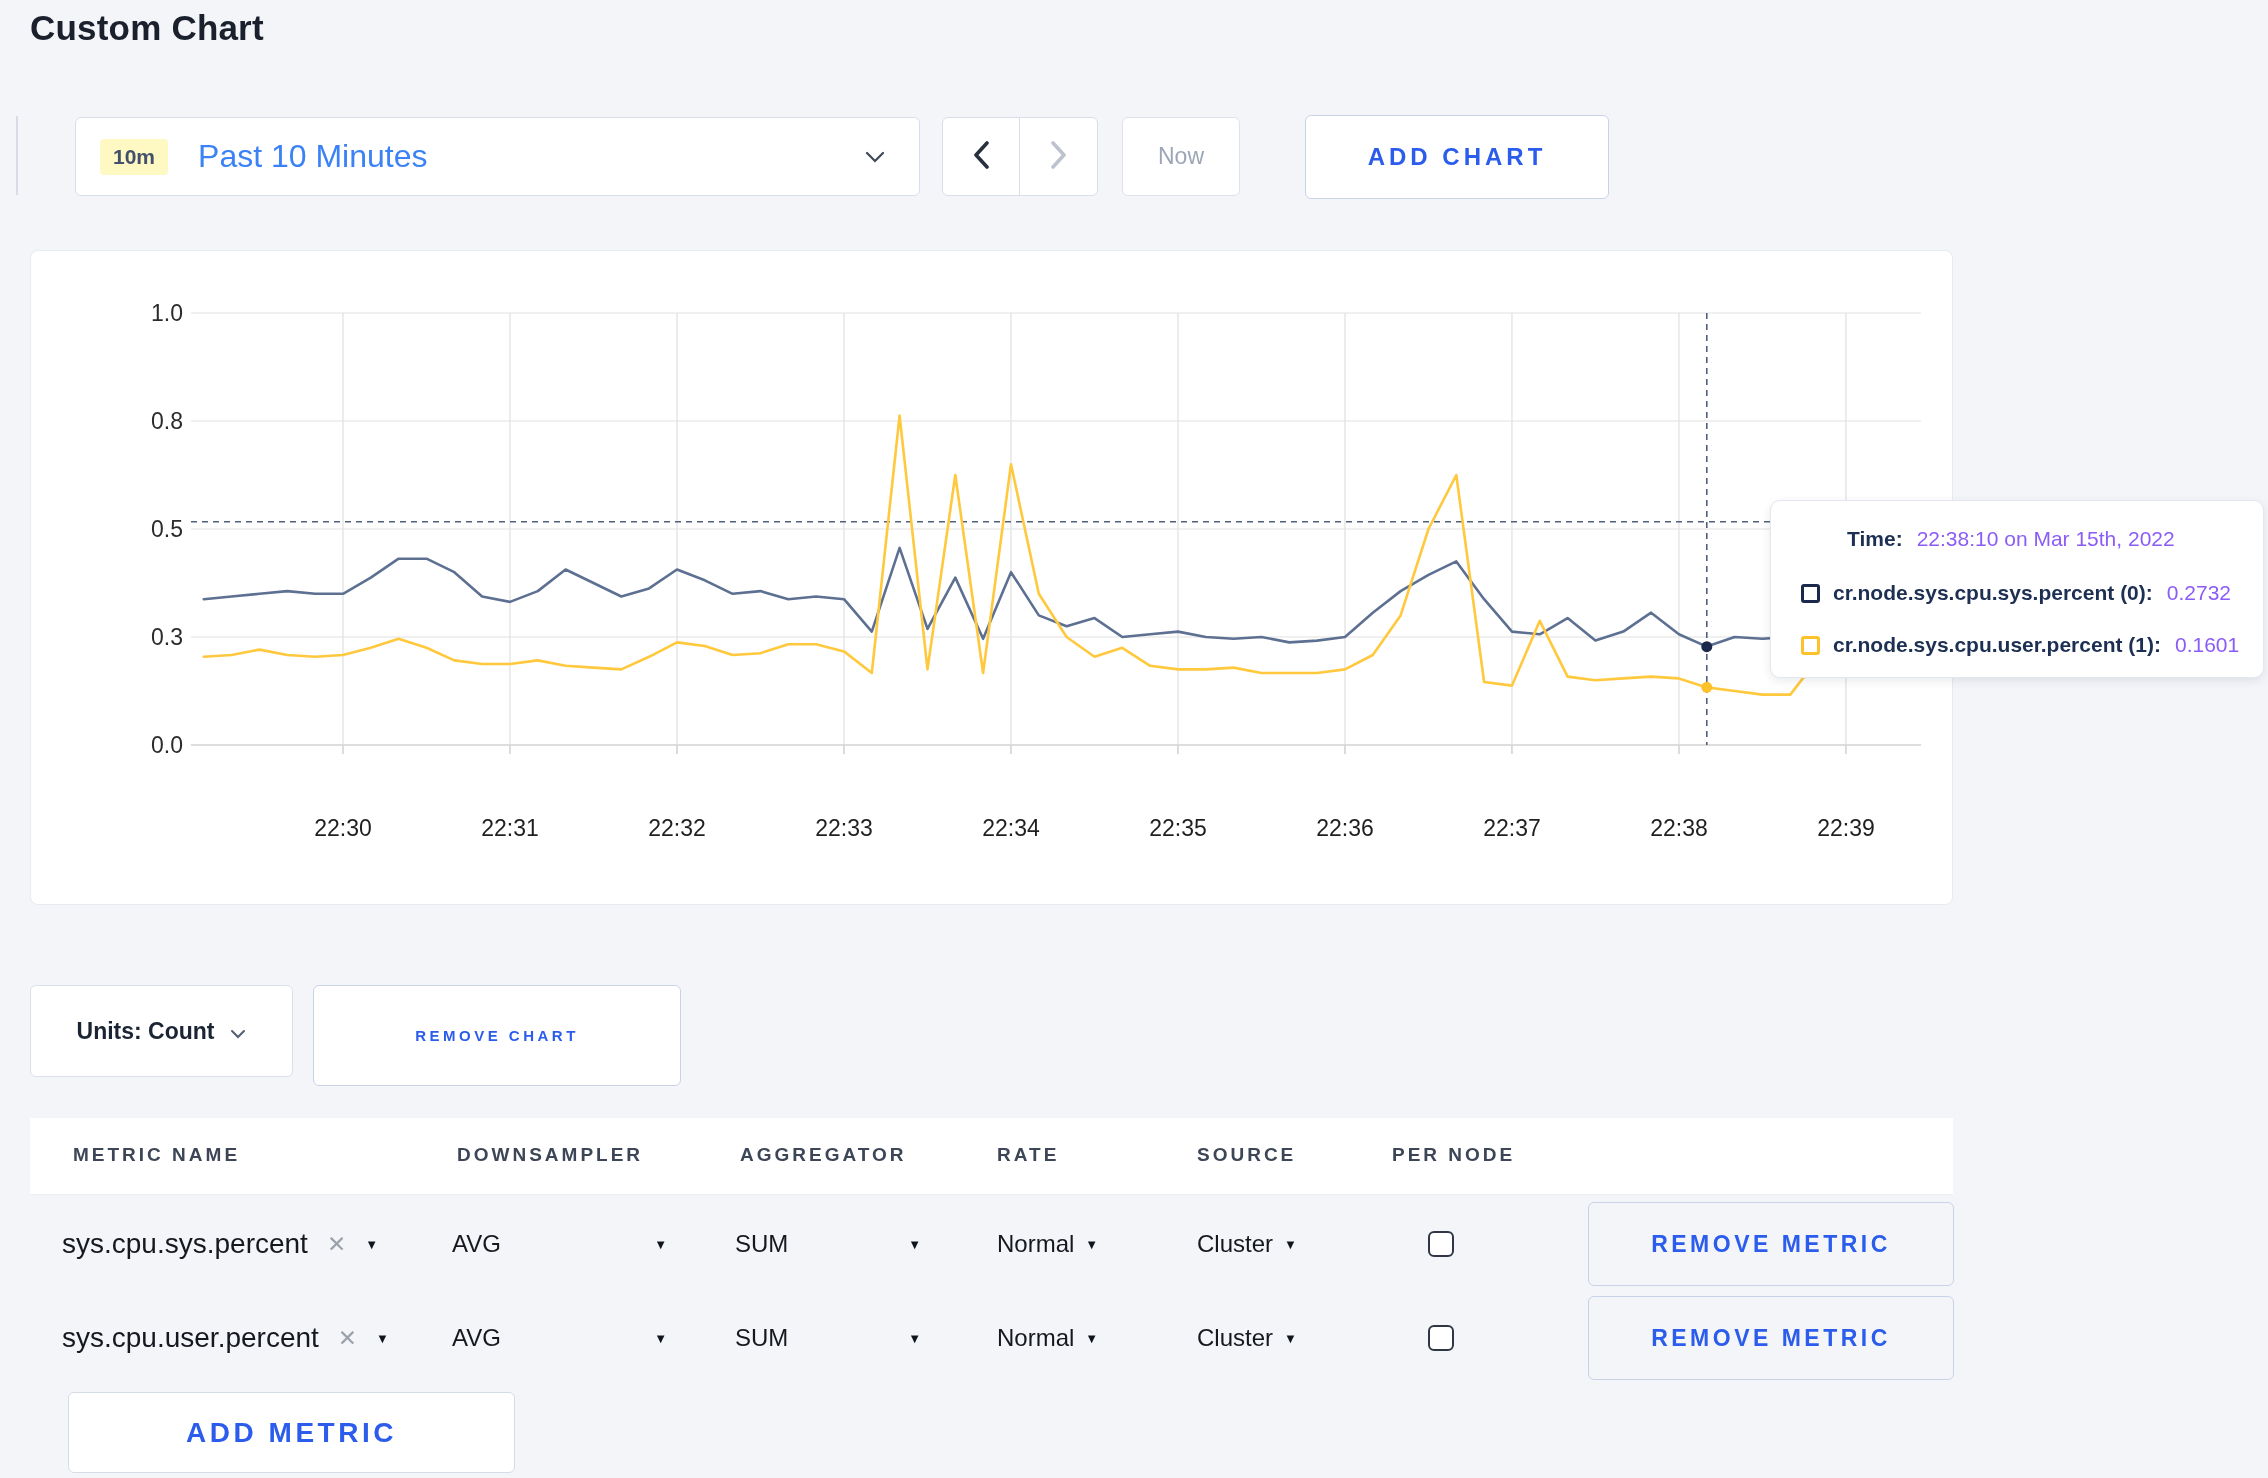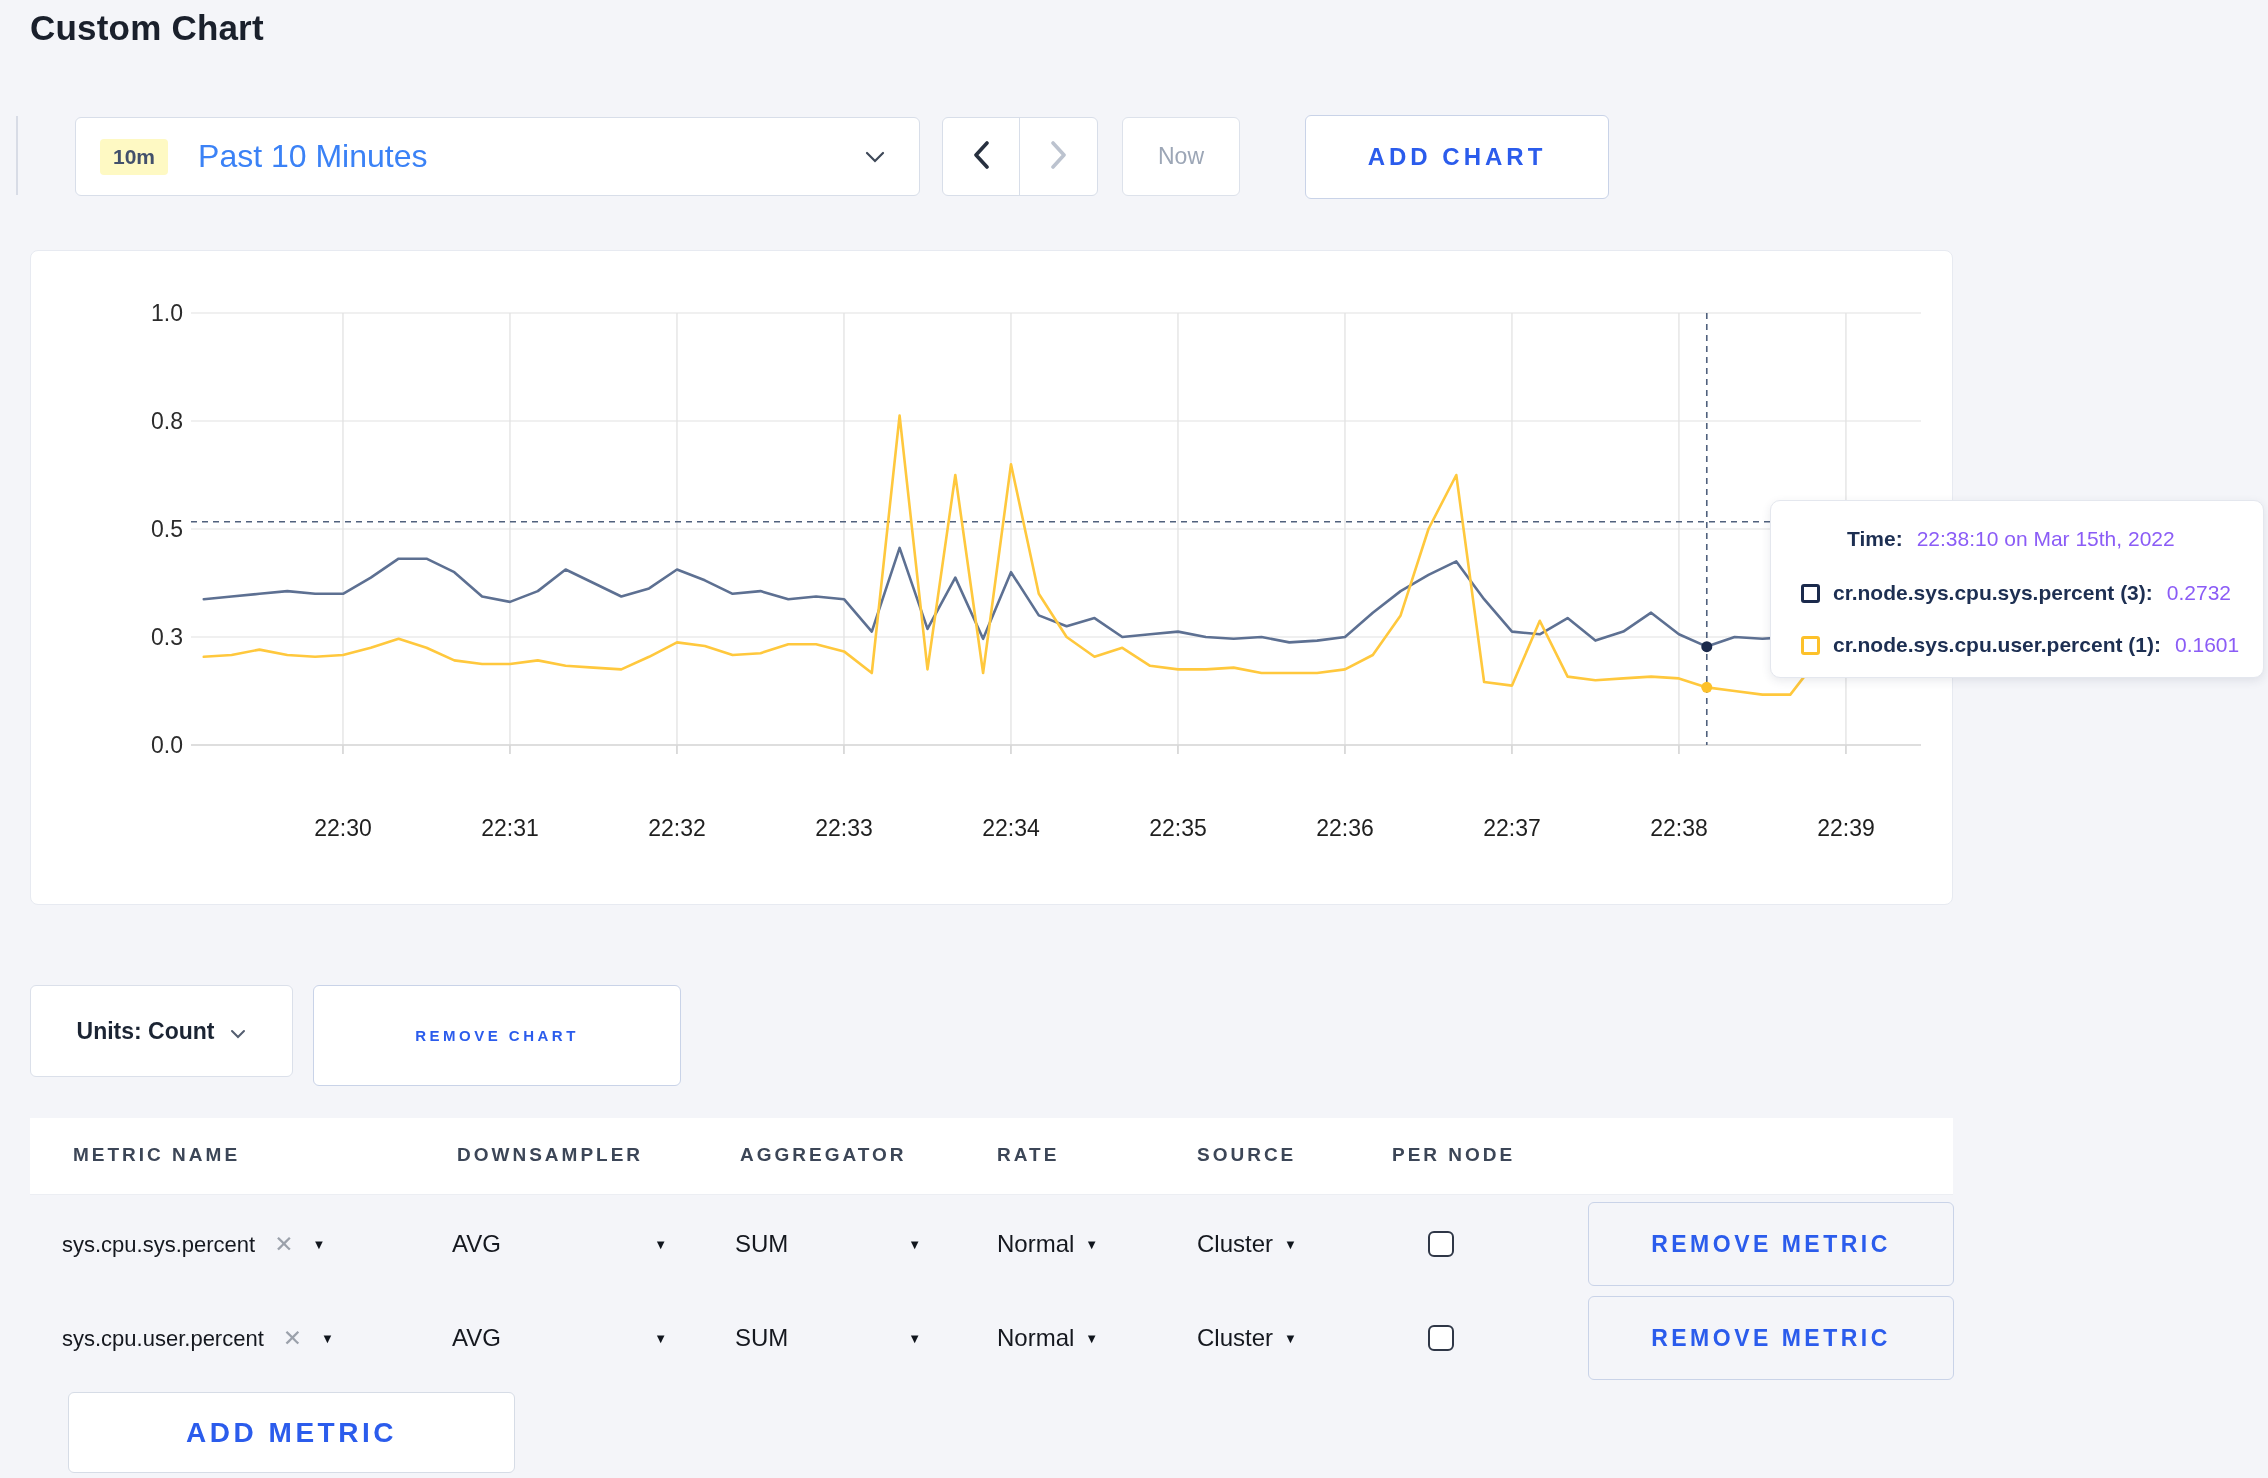--- a/index.html
+++ b/index.html
@@ -66,21 +66,21 @@
 
   
   .table-header { left:30px; top:1118px; width:1923px; height:77px; background:#fff;
     border-bottom:1px solid #eceef3; }
   .th { position:absolute; top:26px; font-size:19px; font-weight:600; letter-spacing:3px; color:#3c4657; }
 
   .metric-row { left:0; width:2268px; height:94px; }
   .row-1 { top:1197px; } .row-2 { top:1291px; }
   .cell { position:absolute; top:50%; transform:translateY(-50%); display:flex; align-items:center; font-size:24px; color:#15181f; }
   .metric-select { left:62px; gap:19px; cursor:pointer; }
-  .metric-name { font-size:22px; }
+  .metric-name { font-size:28px; }
   .x-icon { color:#9ba1ab; font-size:23px; cursor:pointer; }
   .caret { font-size:13px; color:#10151d; }
   .sel-downsampler { left:452px; width:215px; justify-content:space-between; cursor:pointer; }
   .sel-aggregator  { left:735px; width:186px; justify-content:space-between; cursor:pointer; }
   .sel-rate   { left:997px;  gap:11px; cursor:pointer; }
   .sel-source { left:1197px; gap:11px; cursor:pointer; }
   .pernode-checkbox { left:1428px; width:26px; height:26px; border:2px solid #2f3747;
     border-radius:6px; background:#fff; cursor:pointer; }
   .remove-metric-btn { position:absolute; left:1588px; top:50%; transform:translateY(-50%);
     width:366px; height:84px; font-size:23px; letter-spacing:3.5px; }
@@ -177,21 +177,21 @@
     </svg>
 </div>
 
 <div class="abs chart-tooltip">
   <div class="tt-row tt-time">
     <span class="tt-label">Time:</span>
     <span class="tt-value">22:38:10 on Mar 15th, 2022</span>
   </div>
   <div class="tt-row tt-s0">
     <span class="tt-square" id="tt-sq-0" style="border-color: rgb(27, 42, 76);"></span>
-    <span class="tt-label">cr.node.sys.cpu.sys.percent (3):</span>
+    <span class="tt-label">cr.node.sys.cpu.sys.percent (0):</span>
     <span class="tt-value">0.2732</span>
   </div>
   <div class="tt-row tt-s1">
     <span class="tt-square" id="tt-sq-1" style="border-color: rgb(253, 193, 42);"></span>
     <span class="tt-label">cr.node.sys.cpu.user.percent (1):</span>
     <span class="tt-value">0.1601</span>
   </div>
 </div>
 
 <div class="abs btn units-btn">

